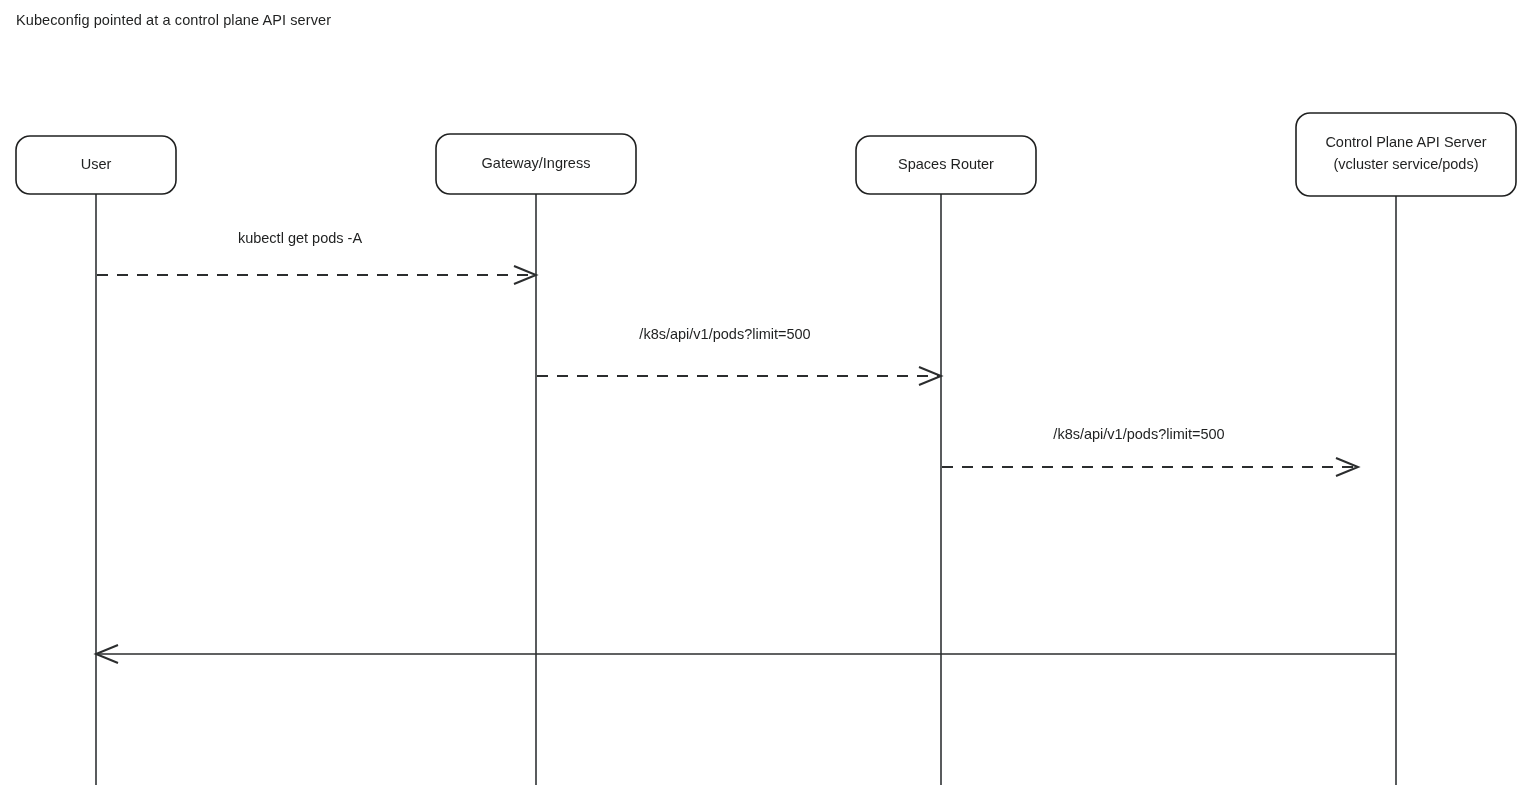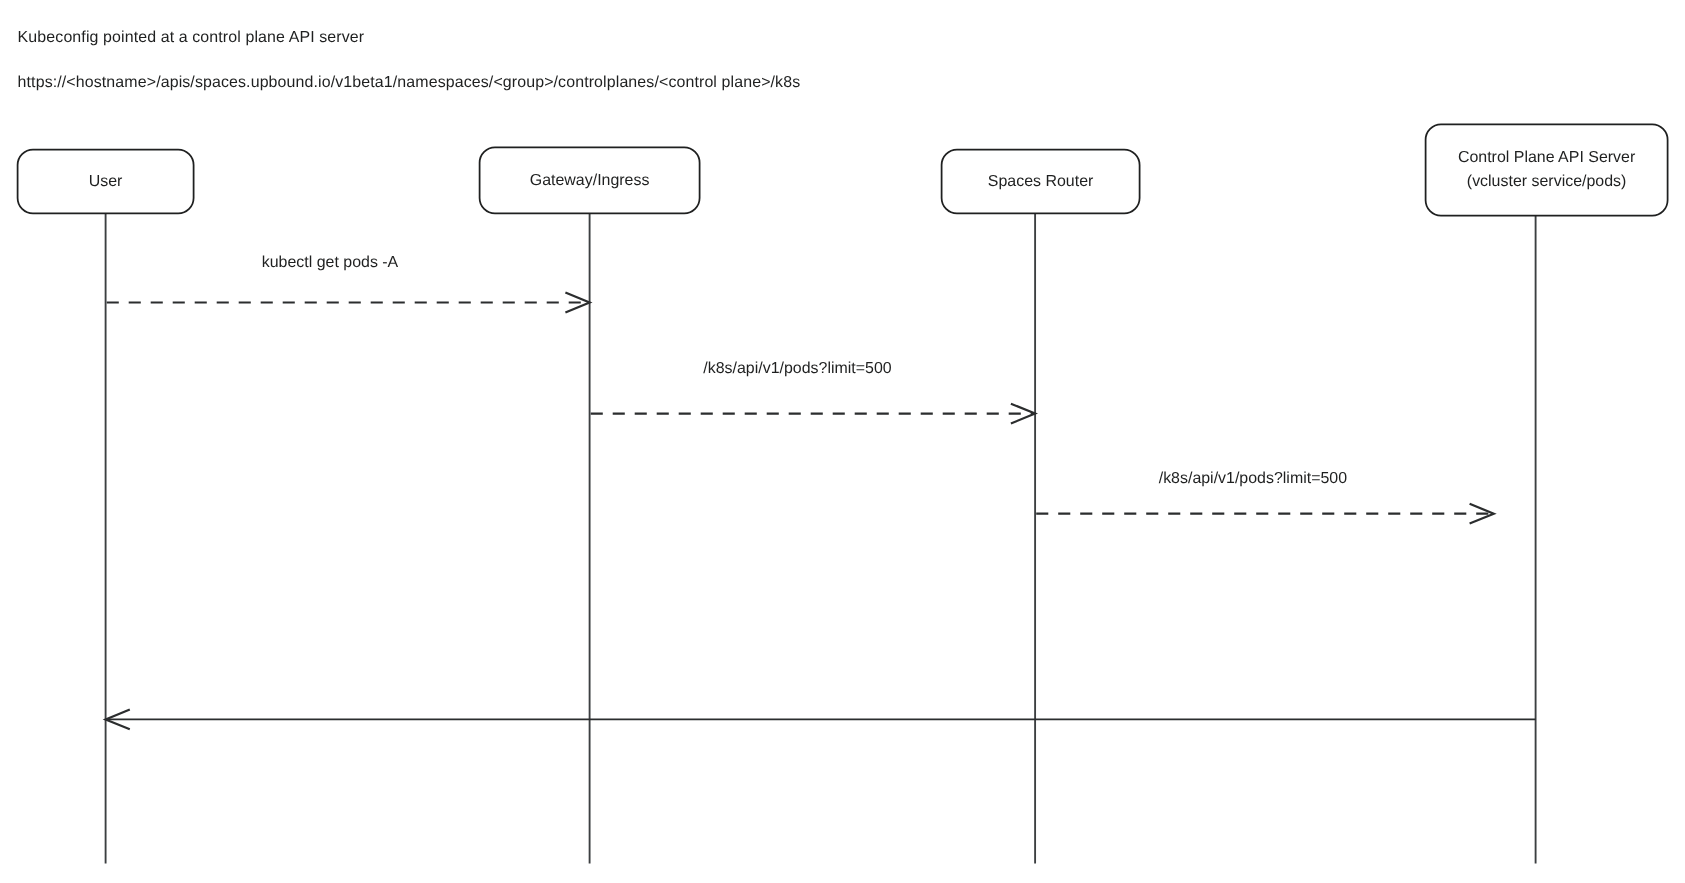--- a/index.html
+++ b/index.html
@@ -11,21 +11,21 @@
     width: 1532px;
     height: 803px;
     position: relative;
     overflow: hidden;
     font-family: "Liberation Sans", sans-serif;
     color: #1f2020;
   }
   .header-block {
     position: absolute;
     left: 16px;
-    top: 24px;
+    top: 10px;
     width: 1450px;
   }
   .header-line {
     font-size: 14.5px;
     line-height: 20px;
     color: #1f2020;
     white-space: nowrap;
     letter-spacing: 0.1px;
   }
   .header-line.first { margin-bottom: 21px; }
@@ -77,21 +77,20 @@
     fill: none;
     stroke-linecap: butt;
     stroke-linejoin: miter;
   }
 </style>
 </head>
 <body>
 
 <div class="header-block">
   <div class="header-line first">Kubeconfig pointed at a control plane API server</div>
-  <div class="header-line">https://&lt;hostname&gt;/apis/spaces.upbound.io/v1beta1/namespaces/&lt;group&gt;/controlplanes/&lt;control plane&gt;/k8s</div>
 </div>
 
 <svg id="diagram-svg" viewBox="0 0 1532 803" xmlns="http://www.w3.org/2000/svg">
   <g id="lifelines-layer">
       <line x1="96" y1="194" x2="96" y2="785" class="lifeline"></line>
       <line x1="536" y1="194" x2="536" y2="785" class="lifeline"></line>
       <line x1="941" y1="194" x2="941" y2="785" class="lifeline"></line>
       <line x1="1396" y1="196" x2="1396" y2="785" class="lifeline"></line>
     </g>
   <g id="messages-layer">

